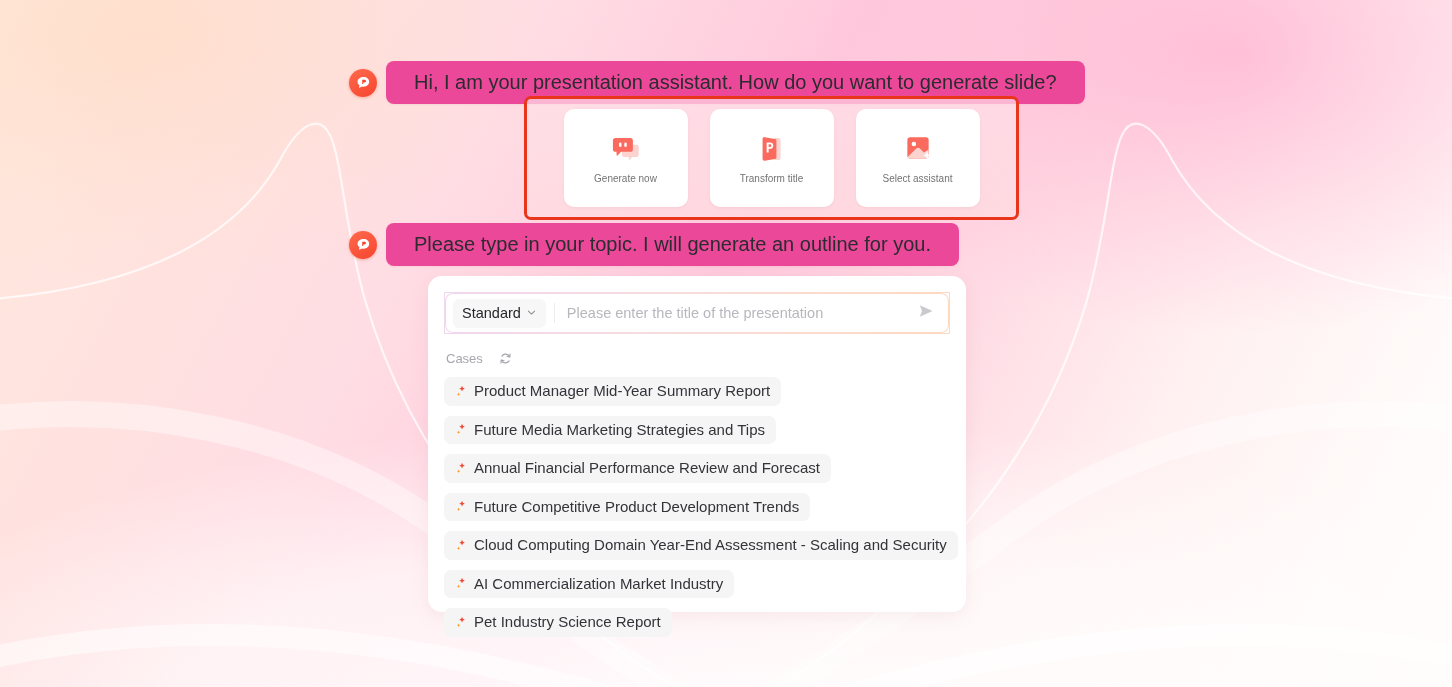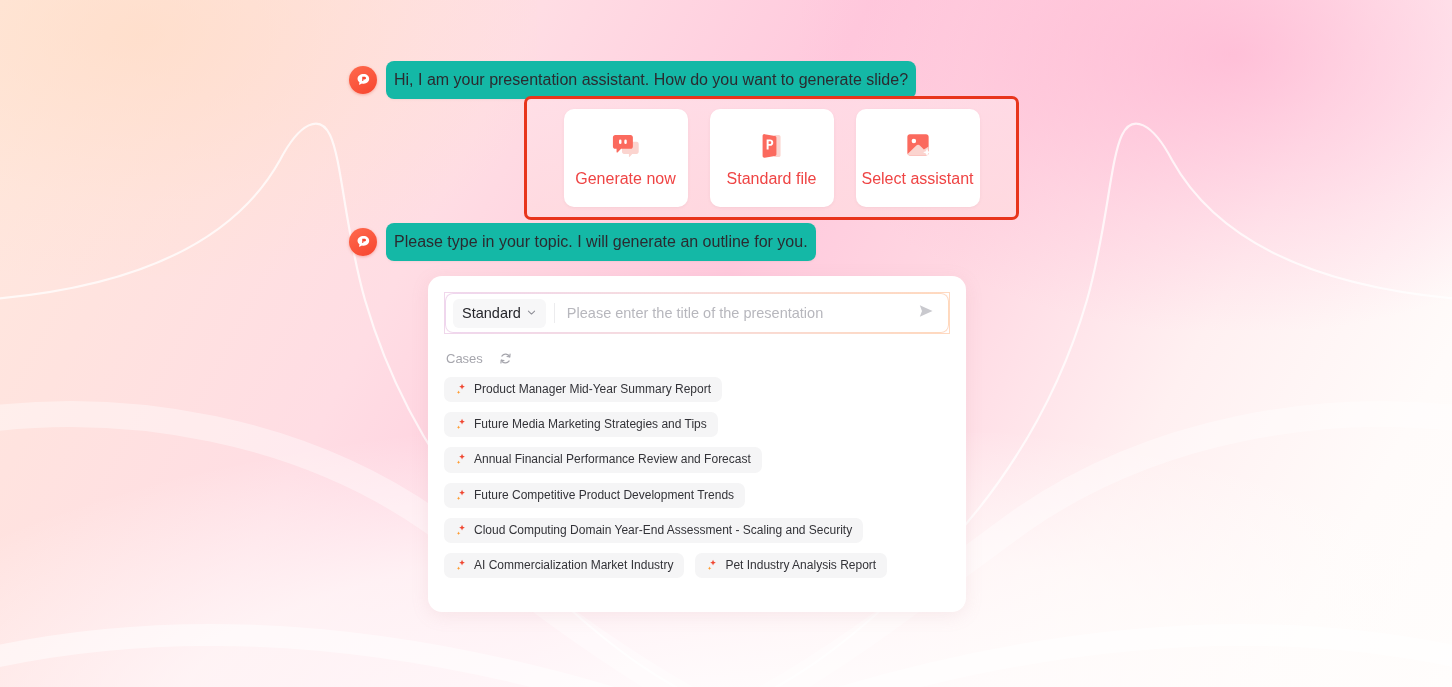--- a/index.html
+++ b/index.html
@@ -76,24 +76,24 @@
     height: 28px;
     border-radius: 50%;
     background: linear-gradient(150deg, #ff6a4d 0%, #f7452f 100%);
     display: flex;
     align-items: center;
     justify-content: center;
     flex: 0 0 auto;
     box-shadow: 0 1px 3px rgba(224,74,48,0.35);
   }
   .bubble {
-    background: #14b8a6;
+    background: #ec4899;
     border-radius: 8px;
-    padding: 8px 8px;
-    font-size: 16px;
+    padding: 8px 28px;
+    font-size: 20px;
     color: #2b2b30;
     line-height: 1.35;
     white-space: nowrap;
     box-shadow: 0 1px 2px rgba(180,120,120,0.10);
   }
 
   
   #action-panel {
     position: absolute;
     left: 524px;
@@ -116,22 +116,22 @@
     border-radius: 10px;
     display: flex;
     flex-direction: column;
     align-items: center;
     justify-content: center;
     gap: 9px;
     cursor: pointer;
     box-shadow: 0 1px 3px rgba(200,140,150,0.14);
   }
   .action-card .card-label {
-    font-size: 16px;
-    color: #ef4444;
+    font-size: 10px;
+    color: #737373;
     line-height: 1;
   }
   .card-icon { width: 34px; height: 32px; display:block; }
 
   
   #composer-panel {
     position: absolute;
     left: 428px;
     top: 276px;
     width: 538px;
@@ -238,21 +238,21 @@
     display: inline-flex;
     align-items: center;
     gap: 7px;
     background: #f5f5f6;
     border-radius: 7px;
     padding: 6px 11px;
     cursor: pointer;
     box-sizing: border-box;
   }
   .case-chip .case-label {
-    font-size: 12px;
+    font-size: 15px;
     color: #333338;
     line-height: 1.1;
     white-space: nowrap;
   }
   .sparkle-icon { width: 12px; height: 13px; display:block; flex: 0 0 auto; }
 </style>
 </head>
 <body>
 
 <div id="bg-layer">
@@ -296,21 +296,21 @@
     </div>
 
     <div class="action-card">
       <span>
         <svg class="card-icon" viewBox="0 0 36 34" aria-hidden="true">
           <path d="M20.5 5.2h4.6c1.1 0 2 .9 2 2v19.6c0 1.1-.9 2-2 2h-4.6V5.2z" fill="#fbd4cf"></path>
           <path d="M10.2 4.4l11 1.9c.9.16 1.5.93 1.5 1.84v17.7c0 .9-.6 1.68-1.5 1.84l-11 1.9c-1.15.2-2.2-.68-2.2-1.84V6.24c0-1.16 1.05-2.04 2.2-1.84z" fill="#fb6a5e"></path>
           <path d="M12.3 10.2h3.6c2.05 0 3.45 1.3 3.45 3.25s-1.4 3.3-3.45 3.3h-1.5v4.05h-2.1V10.2zm2.1 1.85v2.85h1.3c.95 0 1.5-.55 1.5-1.42 0-.88-.55-1.43-1.5-1.43h-1.3z" fill="#ffffff"></path>
         </svg>
       </span>
-      <span class="card-label">Standard file</span>
+      <span class="card-label">Transform title</span>
     </div>
 
     <div class="action-card">
       <span>
         <svg class="card-icon" viewBox="0 0 36 34" aria-hidden="true">
           <path d="M9.4 4.6h17.2c1.5 0 2.7 1.2 2.7 2.7v17.2c0 1.5-1.2 2.7-2.7 2.7H9.4c-1.5 0-2.7-1.2-2.7-2.7V7.3c0-1.5 1.2-2.7 2.7-2.7z" fill="#fb6a5e"></path>
           <path d="M29.3 17.4v7.1c0 1.5-1.2 2.7-2.7 2.7H9.4c-1.1 0-2.05-.65-2.46-1.58l9.0-9.0c1.2-1.2 3.1-1.2 4.3 0l4.0 4.0 5.06-3.22z" fill="#fbd4cf"></path>
           <circle cx="13.6" cy="11.6" r="2.4" fill="#ffffff"></circle>
           <path d="M27.6 19.6l1.2 2.9 2.9 1.2-2.9 1.2-1.2 2.9-1.2-2.9-2.9-1.2 2.9-1.2 1.2-2.9z" fill="#ffffff"></path>
         </svg>
@@ -432,19 +432,19 @@
         <span class="case-label">AI Commercialization Market Industry</span>
       </div>
 
       <div class="case-chip">
         <span>
           <svg class="sparkle-icon" viewBox="0 0 14 15" aria-hidden="true">
             <path d="M8.2 0.9l.95 2.35L11.5 4.2l-2.35.95L8.2 7.5l-.95-2.35L4.9 4.2l2.35-.95L8.2.9z" fill="#f0452f"></path>
             <path d="M4.2 8.6l.6 1.5 1.5.6-1.5.6-.6 1.5-.6-1.5-1.5-.6 1.5-.6.6-1.5z" fill="#ff9a2e"></path>
           </svg>
         </span>
-        <span class="case-label">Pet Industry Analysis Report</span>
+        <span class="case-label">Pet Industry Science Report</span>
       </div>
 
     </div>
   </div>
 
 </div>
 
 </body></html>

